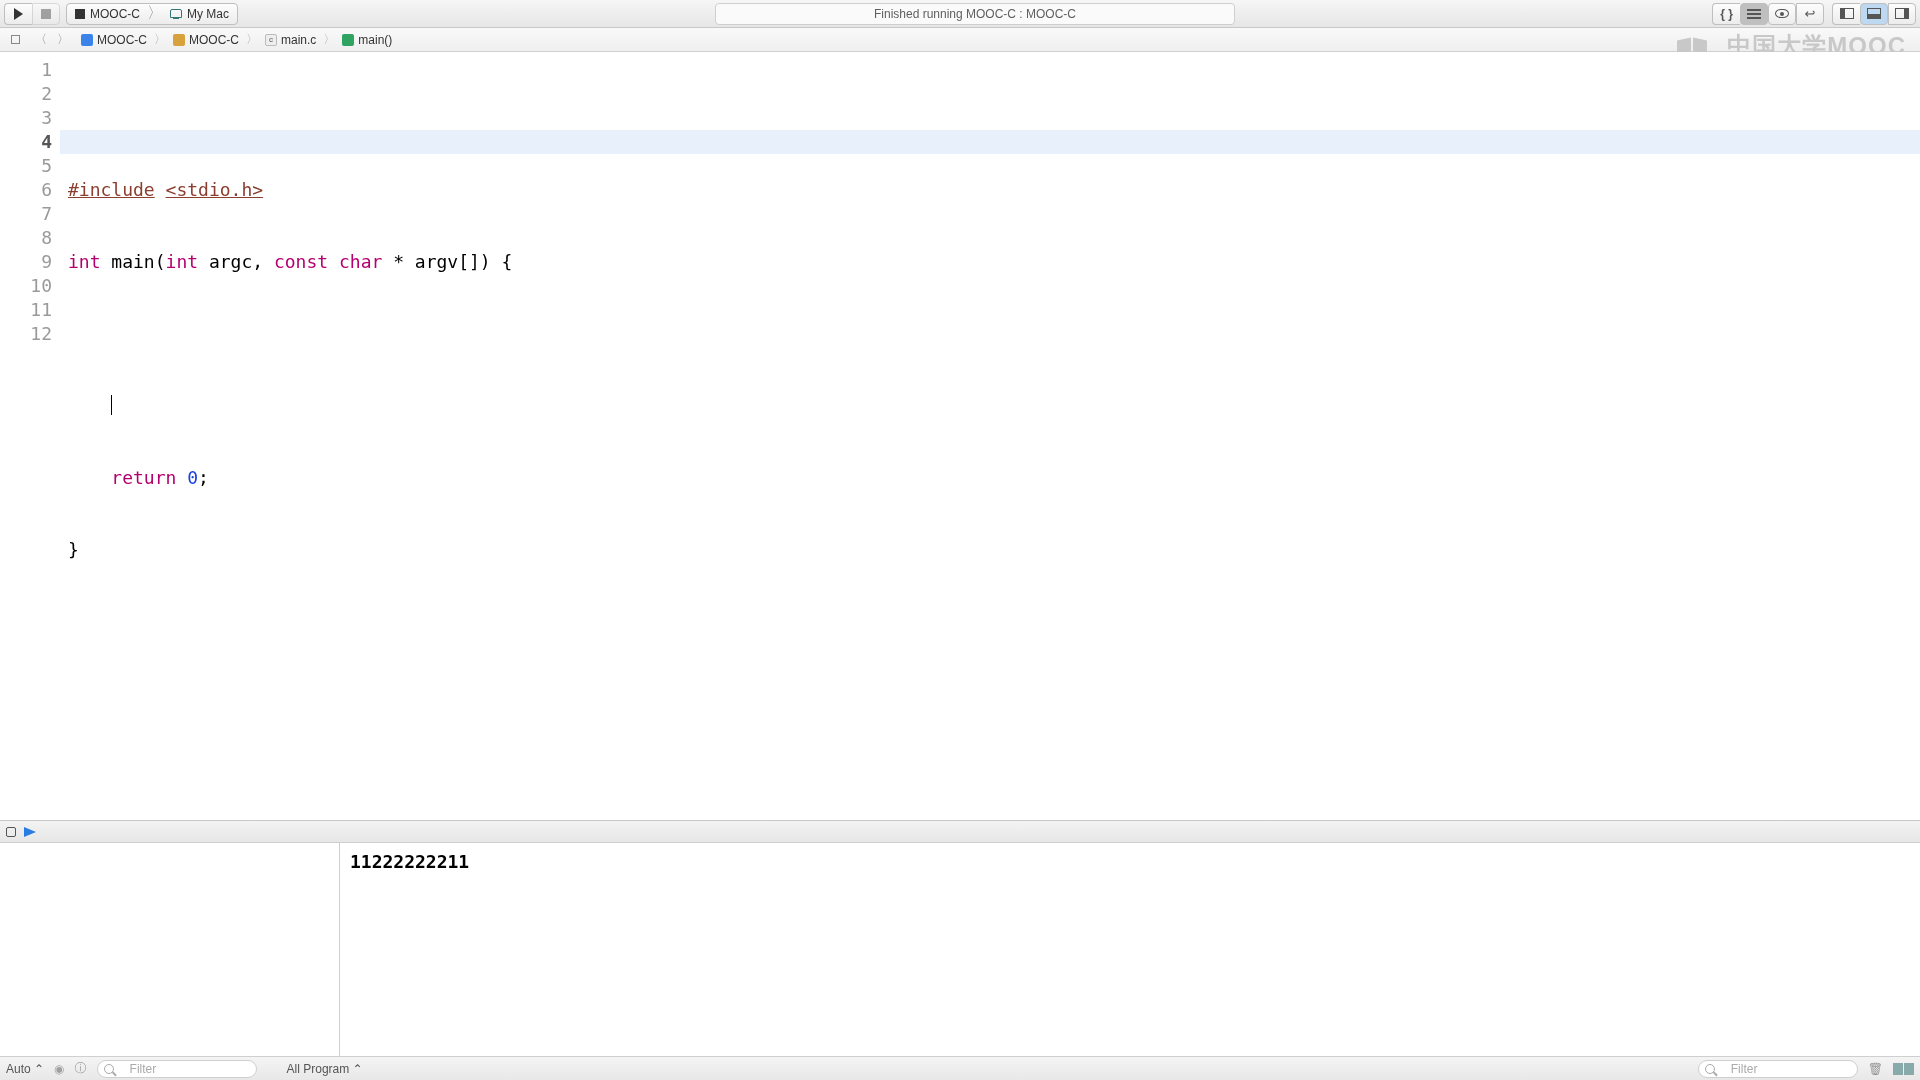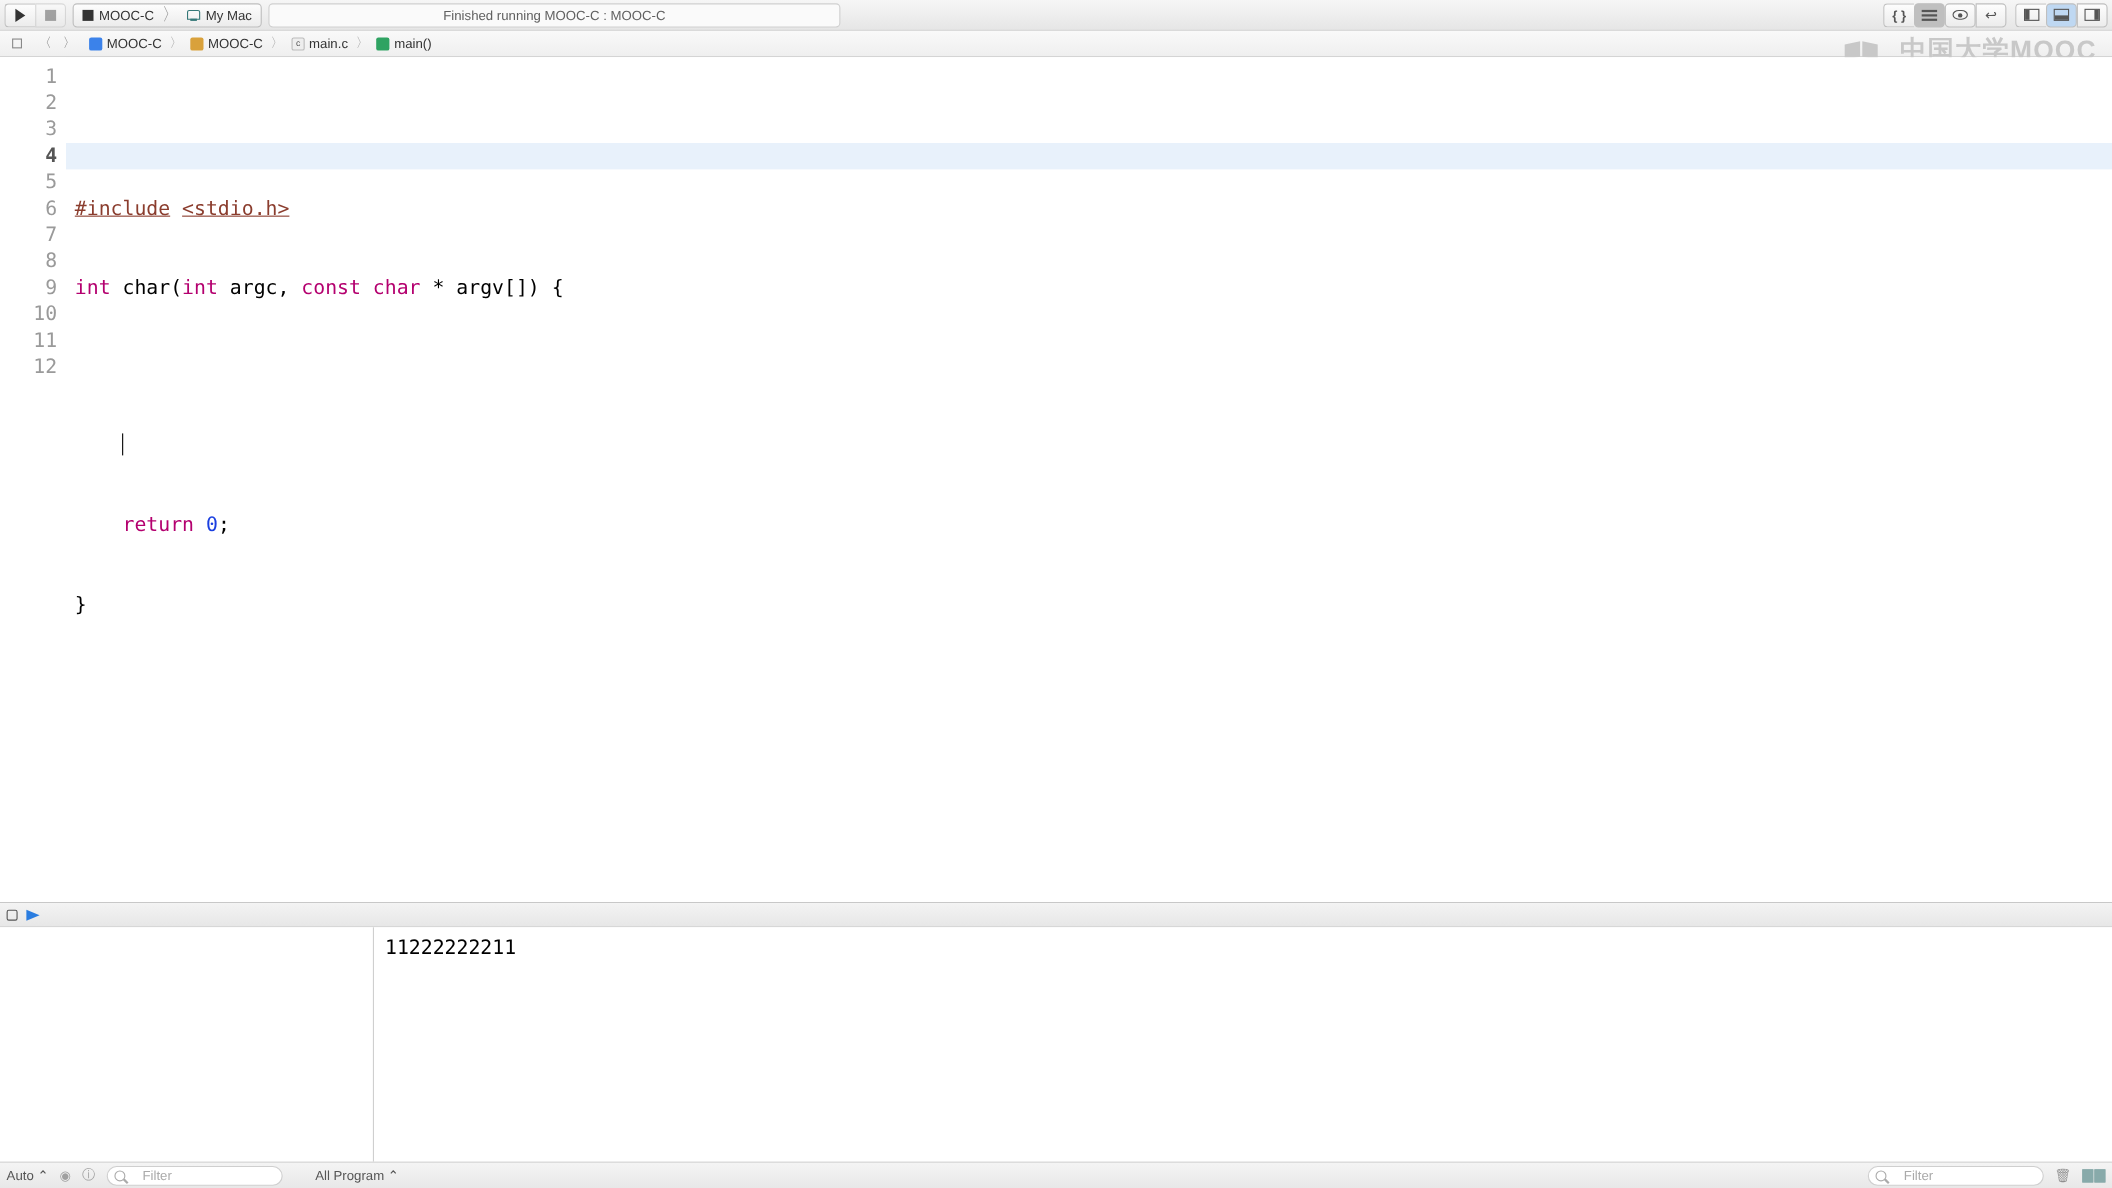--- a/index.html
+++ b/index.html
@@ -9,21 +9,21 @@
 
 .toolbar { height: 28px; background: linear-gradient(#f6f6f6,#e6e6e6); border-bottom: 1px solid #c8c8c8; display: flex; align-items: center; padding: 0 4px; gap: 6px; }
 .tb-btn { height: 22px; min-width: 28px; border: 1px solid #bfbfbf; border-radius: 4px; background: linear-gradient(#fdfdfd,#ececec); display: inline-flex; align-items: center; justify-content: center; cursor: pointer; }
 .tb-btn.disabled { opacity: .5; cursor: default; }
 .tb-group { display: flex; gap: 0; }
 .tb-group .tb-btn:first-child { border-radius: 4px 0 0 4px; border-right: none; }
 .tb-group .tb-btn:last-child { border-radius: 0 4px 4px 0; }
 .tb-scheme { height: 22px; border: 1px solid #bfbfbf; border-radius: 4px; background: linear-gradient(#fdfdfd,#ececec); display: flex; align-items: center; overflow: hidden; }
 .tb-scheme .cell { padding: 0 8px; height: 100%; display: flex; align-items: center; gap: 5px; font-size: 12px; color: #333; }
 .tb-scheme .sep { width: 14px; height: 100%; display: flex; align-items: center; justify-content: center; color: #999; }
-.status-bar { flex: 1; display: flex; justify-content: flex-start; }
+.status-bar { flex: 1; display: flex; justify-content: center; }
 .status-inner { height: 22px; min-width: 520px; border: 1px solid #cfcfcf; border-radius: 4px; background: #fafafa; display: flex; align-items: center; justify-content: center; color: #606060; font-size: 12px; }
 .tb-right { display: flex; gap: 8px; }
 .icon-sq { width: 12px; height: 12px; border: 1.5px solid #555; display: inline-block; }
 .icon-play { width: 0; height: 0; border-left: 9px solid #333; border-top: 6px solid transparent; border-bottom: 6px solid transparent; }
 .icon-stop-sq { width: 10px; height: 10px; background: #555; }
 .icon-lines { width: 14px; display: flex; flex-direction: column; gap: 2px; }
 .icon-lines span { height: 2px; background: #555; display: block; }
 .icon-braces { font-weight: 600; font-size: 12px; color: #555; }
 .icon-arrows { font-size: 13px; color: #555; }
 .icon-eye { width: 14px; height: 9px; border: 1.5px solid #555; border-radius: 50% / 60%; position: relative; }
@@ -67,21 +67,21 @@
 .plain { color: #000; }
 .cursor-caret { display: inline-block; width: 1px; height: 20px; background: #000; vertical-align: -3px; animation: blink 1s steps(1) infinite; }
 @keyframes blink { 50% { opacity: 0; } }
 
 
 .bottom-pane { height: 260px; display: flex; flex-direction: column; border-top: 1px solid #c8c8c8; }
 .debug-toolbar { height: 22px; background: linear-gradient(#f3f3f3,#e7e7e7); border-bottom: 1px solid #cfcfcf; display: flex; align-items: center; padding: 0 6px; gap: 8px; }
 .debug-body { flex: 1; display: flex; }
 .vars-pane { width: 340px; border-right: 1px solid #cfcfcf; background: #fff; }
 .console-pane { flex: 1; background: #fff; padding: 8px 10px; font-family: Menlo, Consolas, monospace; font-size: 18px; line-height: 22px; color: #000; }
-.console-pane .bold { font-weight: 400; }
+.console-pane .bold { font-weight: 700; }
 .footer-bar { height: 24px; background: linear-gradient(#f4f4f4,#e8e8e8); border-top: 1px solid #cfcfcf; display: flex; align-items: center; padding: 0 6px; gap: 10px; font-size: 12px; color: #555; }
 .footer-bar .spacer { flex: 1; }
 .filter-box { height: 18px; border: 1px solid #cfcfcf; border-radius: 9px; background: #fff; display: flex; align-items: center; padding: 0 6px; gap: 16px; color: #aaa; min-width: 160px; }
 .filter-box .mag { width: 10px; height: 10px; border: 1.5px solid #aaa; border-radius: 50%; position: relative; }
 .filter-box .mag:after { content: ""; position: absolute; width: 5px; height: 1.5px; background: #aaa; transform: rotate(45deg); right: -4px; bottom: -2px; }
 .mini-toggle { display: flex; gap: 1px; }
 .mini-toggle span { width: 10px; height: 12px; border: 1px solid #8aa; display: inline-block; }
 .mini-toggle span.active { background: #8aa; }
 .dbg-brk { border: 1.5px solid #555; border-radius: 2px; width: 10px; height: 10px; }
 .dbg-arrow { width: 0; height: 0; border-left: 12px solid #2a7de0; border-top: 5px solid transparent; border-bottom: 5px solid transparent; }
@@ -192,21 +192,21 @@
       <div>8</div>
       <div>9</div>
       <div>10</div>
       <div>11</div>
       <div>12</div>
   </div>
   <div class="code">
     <div class="hl-line" style="top:78px"></div>
     <div class="code-inner">
       <div class="code-line"><span class="kw-pre">#include</span><span> </span><span class="kw-pre">&lt;stdio.h&gt;</span></div>
-      <div class="code-line"><span class="kw-type">int</span><span class="plain"> char(</span><span class="kw-type">int</span><span class="plain"> argc, </span><span class="kw-type">const</span><span class="plain"> </span><span class="kw-type">char</span><span class="plain"> * argv[]) {</span></div>
+      <div class="code-line"><span class="kw-type">int</span><span class="plain"> main(</span><span class="kw-type">int</span><span class="plain"> argc, </span><span class="kw-type">const</span><span class="plain"> </span><span class="kw-type">char</span><span class="plain"> * argv[]) {</span></div>
       <div class="code-line"></div>
       <div class="code-line"><span class="plain">    </span><span class="cursor-caret"></span></div>
       <div class="code-line"><span class="plain">    </span><span class="kw-ret">return</span><span class="plain"> </span><span class="num">0</span><span class="plain">;</span></div>
       <div class="code-line"><span class="plain">}</span></div>
       <div class="code-line"></div><div class="code-line"></div><div class="code-line"></div><div class="code-line"></div><div class="code-line"></div><div class="code-line"></div>
     </div>
   </div>
 </div>
 
 <div class="bottom-pane">

